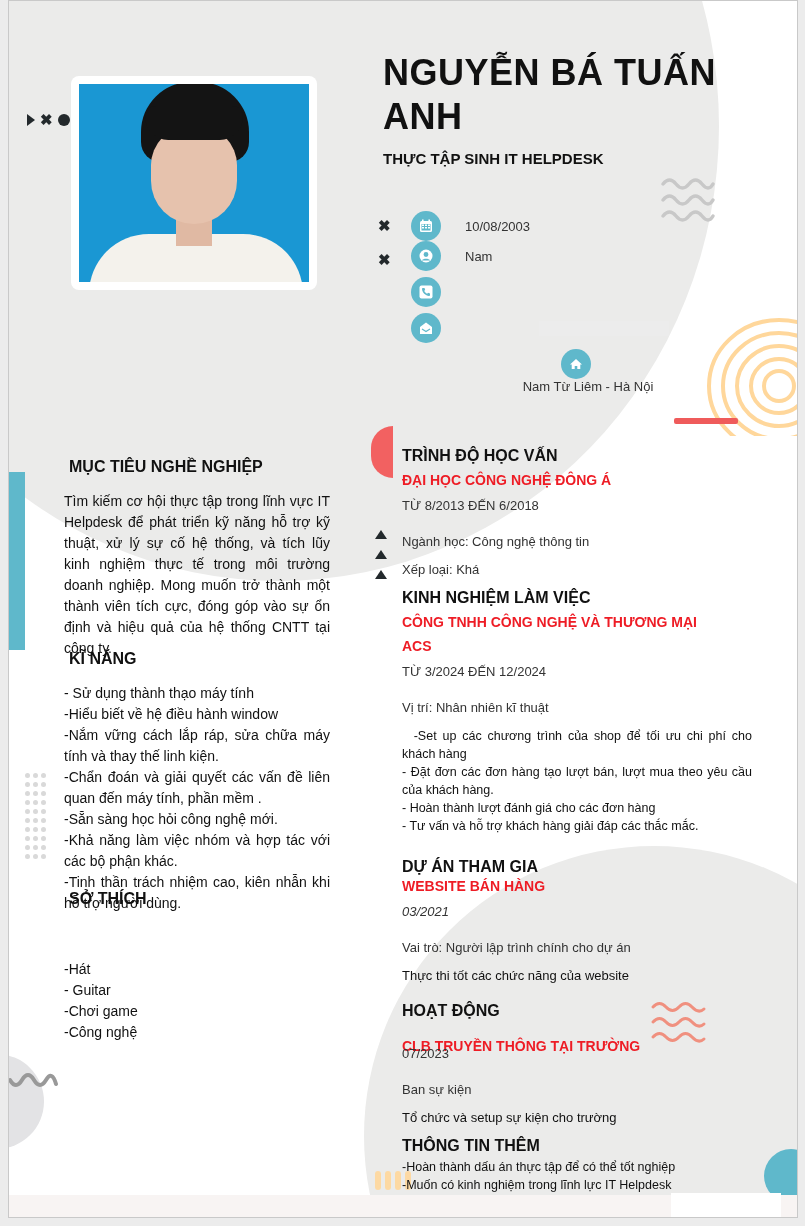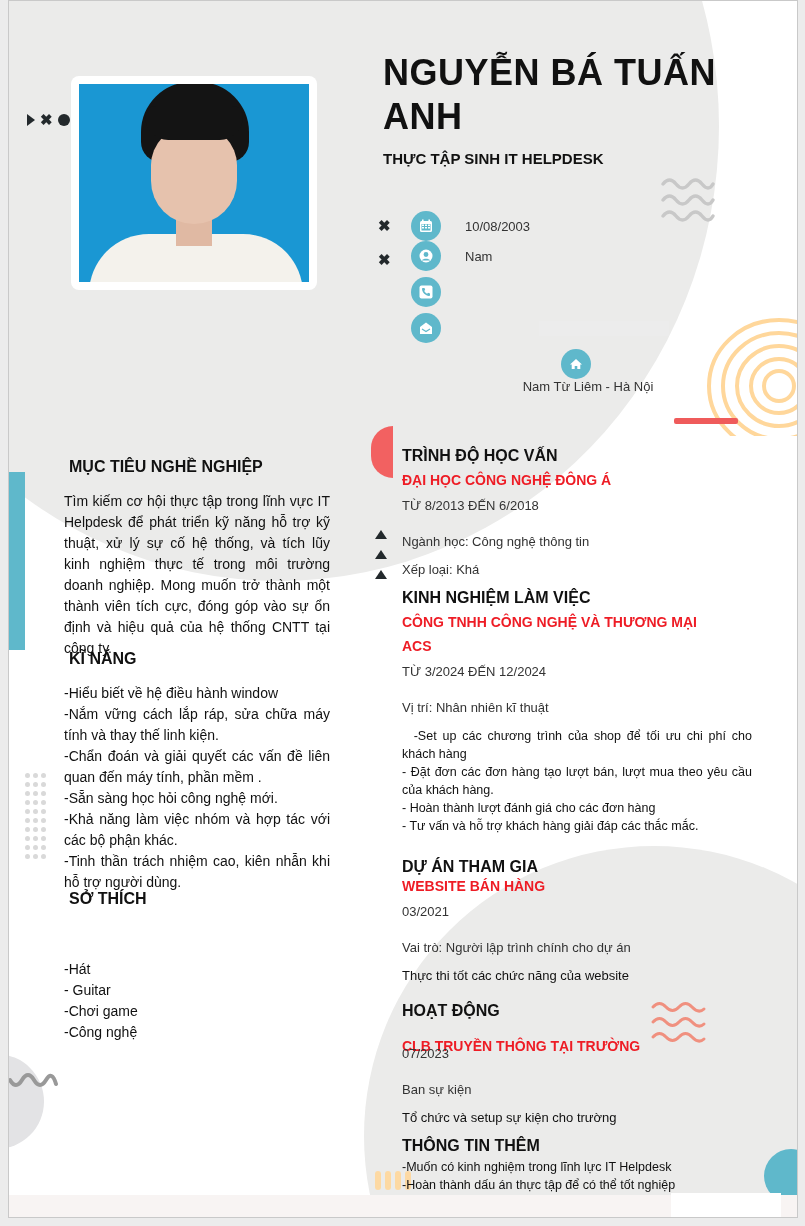--- a/index.html
+++ b/index.html
@@ -233,20 +233,21 @@
     <span class="tri-up"></span>
     <span class="tri-up"></span>
     <span class="tri-up"></span>
   </div>
 
   <div class="sec-h" style="left:60px; top:457px;">MỤC TIÊU NGHỀ NGHIỆP</div>
   <div class="para" style="top:490px;">Tìm kiếm cơ hội thực tập trong lĩnh vực IT Helpdesk để phát triển kỹ năng hỗ trợ kỹ thuật, xử lý sự cố hệ thống, và tích lũy kinh nghiệm thực tế trong môi trường doanh nghiệp. Mong muốn trở thành một thành viên tích cực, đóng góp vào sự ổn định và hiệu quả của hệ thống CNTT tại công ty.</div>
 
   <div class="sec-h" style="left:60px; top:649px;">KĨ NĂNG</div>
   <div class="list" style="top:682px;">
+    <div>- Sử dụng thành thạo máy tính</div>
     <div>-Hiểu biết về hệ điều hành window</div>
     <div>-Nắm vững cách lắp ráp, sửa chữa máy tính và thay thế linh kiện.</div>
     <div>-Chẩn đoán và giải quyết các vấn đề liên quan đến máy tính,  phần mềm .</div>
     <div>-Sẵn sàng học hỏi công nghệ mới.</div>
     <div>-Khả năng làm việc nhóm và hợp tác với các bộ phận khác.</div>
     <div>-Tinh thần trách nhiệm cao, kiên nhẫn khi hỗ trợ người dùng.</div>
   </div>
 
   <div class="sec-h" style="left:60px; top:889px;">SỞ THÍCH</div>
   <div class="list" style="top:958px;">
@@ -269,31 +270,31 @@
   <div class="gray" style="top:699px;">Vị trí: Nhân nhiên kĩ thuật</div>
   <div class="rlist" style="top:726px;">
     <div style="white-space:pre-wrap;">  -Set up các chương trình của shop để tối ưu chi phí cho khách hàng</div>
     <div>- Đặt đơn các đơn hàng tạo lượt bán, lượt mua theo yêu cầu của khách hàng.</div>
     <div>- Hoàn thành lượt đánh giá cho các đơn hàng</div>
     <div>- Tư vấn và hỗ trợ khách hàng giải đáp các thắc mắc.</div>
   </div>
 
   <div class="sec-h-r" style="top:857px;">DỰ ÁN THAM GIA</div>
   <div class="red" style="top:877px;">WEBSITE BÁN HÀNG</div>
-  <div class="gray" style="top:903px;">03/2021</div>
+  <div class="gray" style="top:903px;font-style:italic;">03/2021</div>
   <div class="gray" style="top:939px;">Vai trò: Người lập trình chính cho dự án</div>
   <div class="gray" style="top:967px; color:#111;">Thực thi tốt các chức năng của website</div>
 
   <div class="sec-h-r" style="top:1001px;">HOẠT ĐỘNG</div>
   <div class="red" style="top:1019px;margin-top:18px;">CLB TRUYỀN THÔNG TẠI TRƯỜNG</div>
   <div class="gray" style="top:1045px;">07/2023</div>
   <div class="gray" style="top:1081px;">Ban sự kiện</div>
   <div class="gray" style="top:1109px; color:#111;">Tổ chức và setup sự kiện cho trường</div>
 
   <div class="sec-h-r" style="top:1136px;">THÔNG TIN THÊM</div>
   <div class="rlist" style="top:1157px;">
+    <div>-Hoàn thành dấu án thực tập để có thể tốt nghiệp</div>
     <div>-Muốn có kinh nghiệm trong lĩnh lực IT Helpdesk</div>
-    <div>-Hoàn thành dấu án thực tập để có thể tốt nghiệp</div>
   </div>
 
   <div class="footer-strip"></div>
   <div class="footer-white"></div>
 </div>
 
 </body></html>

